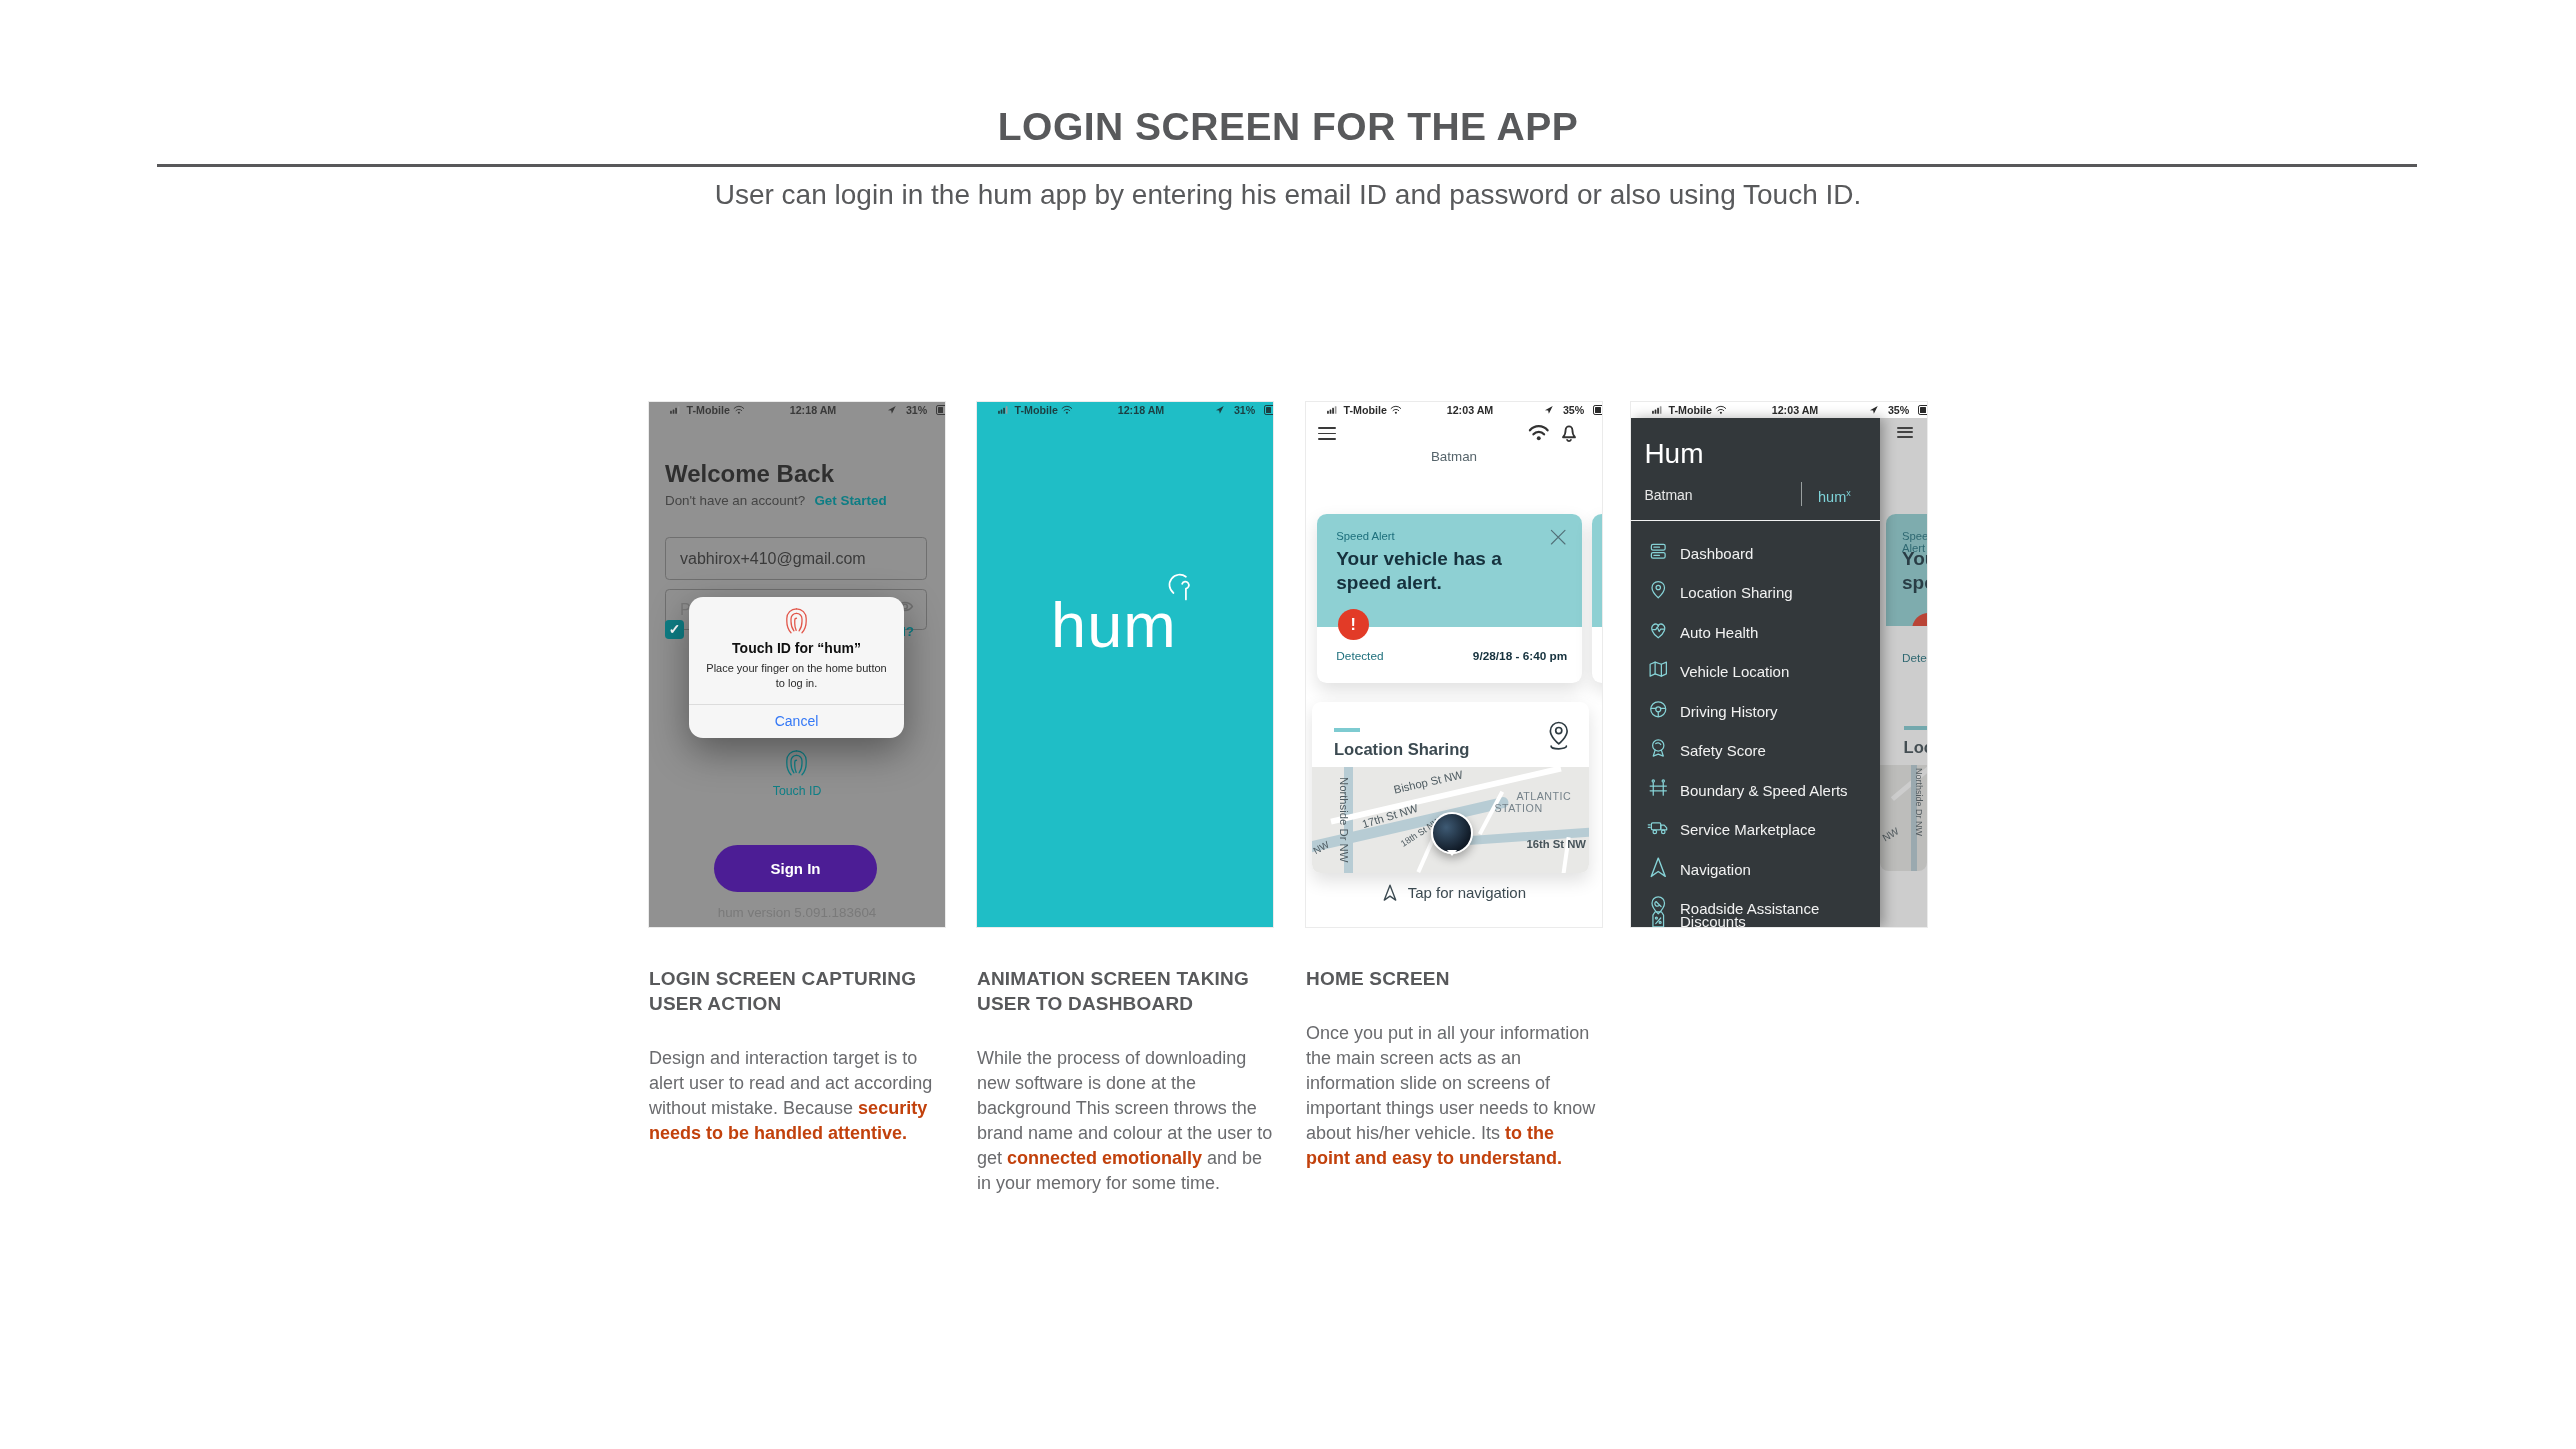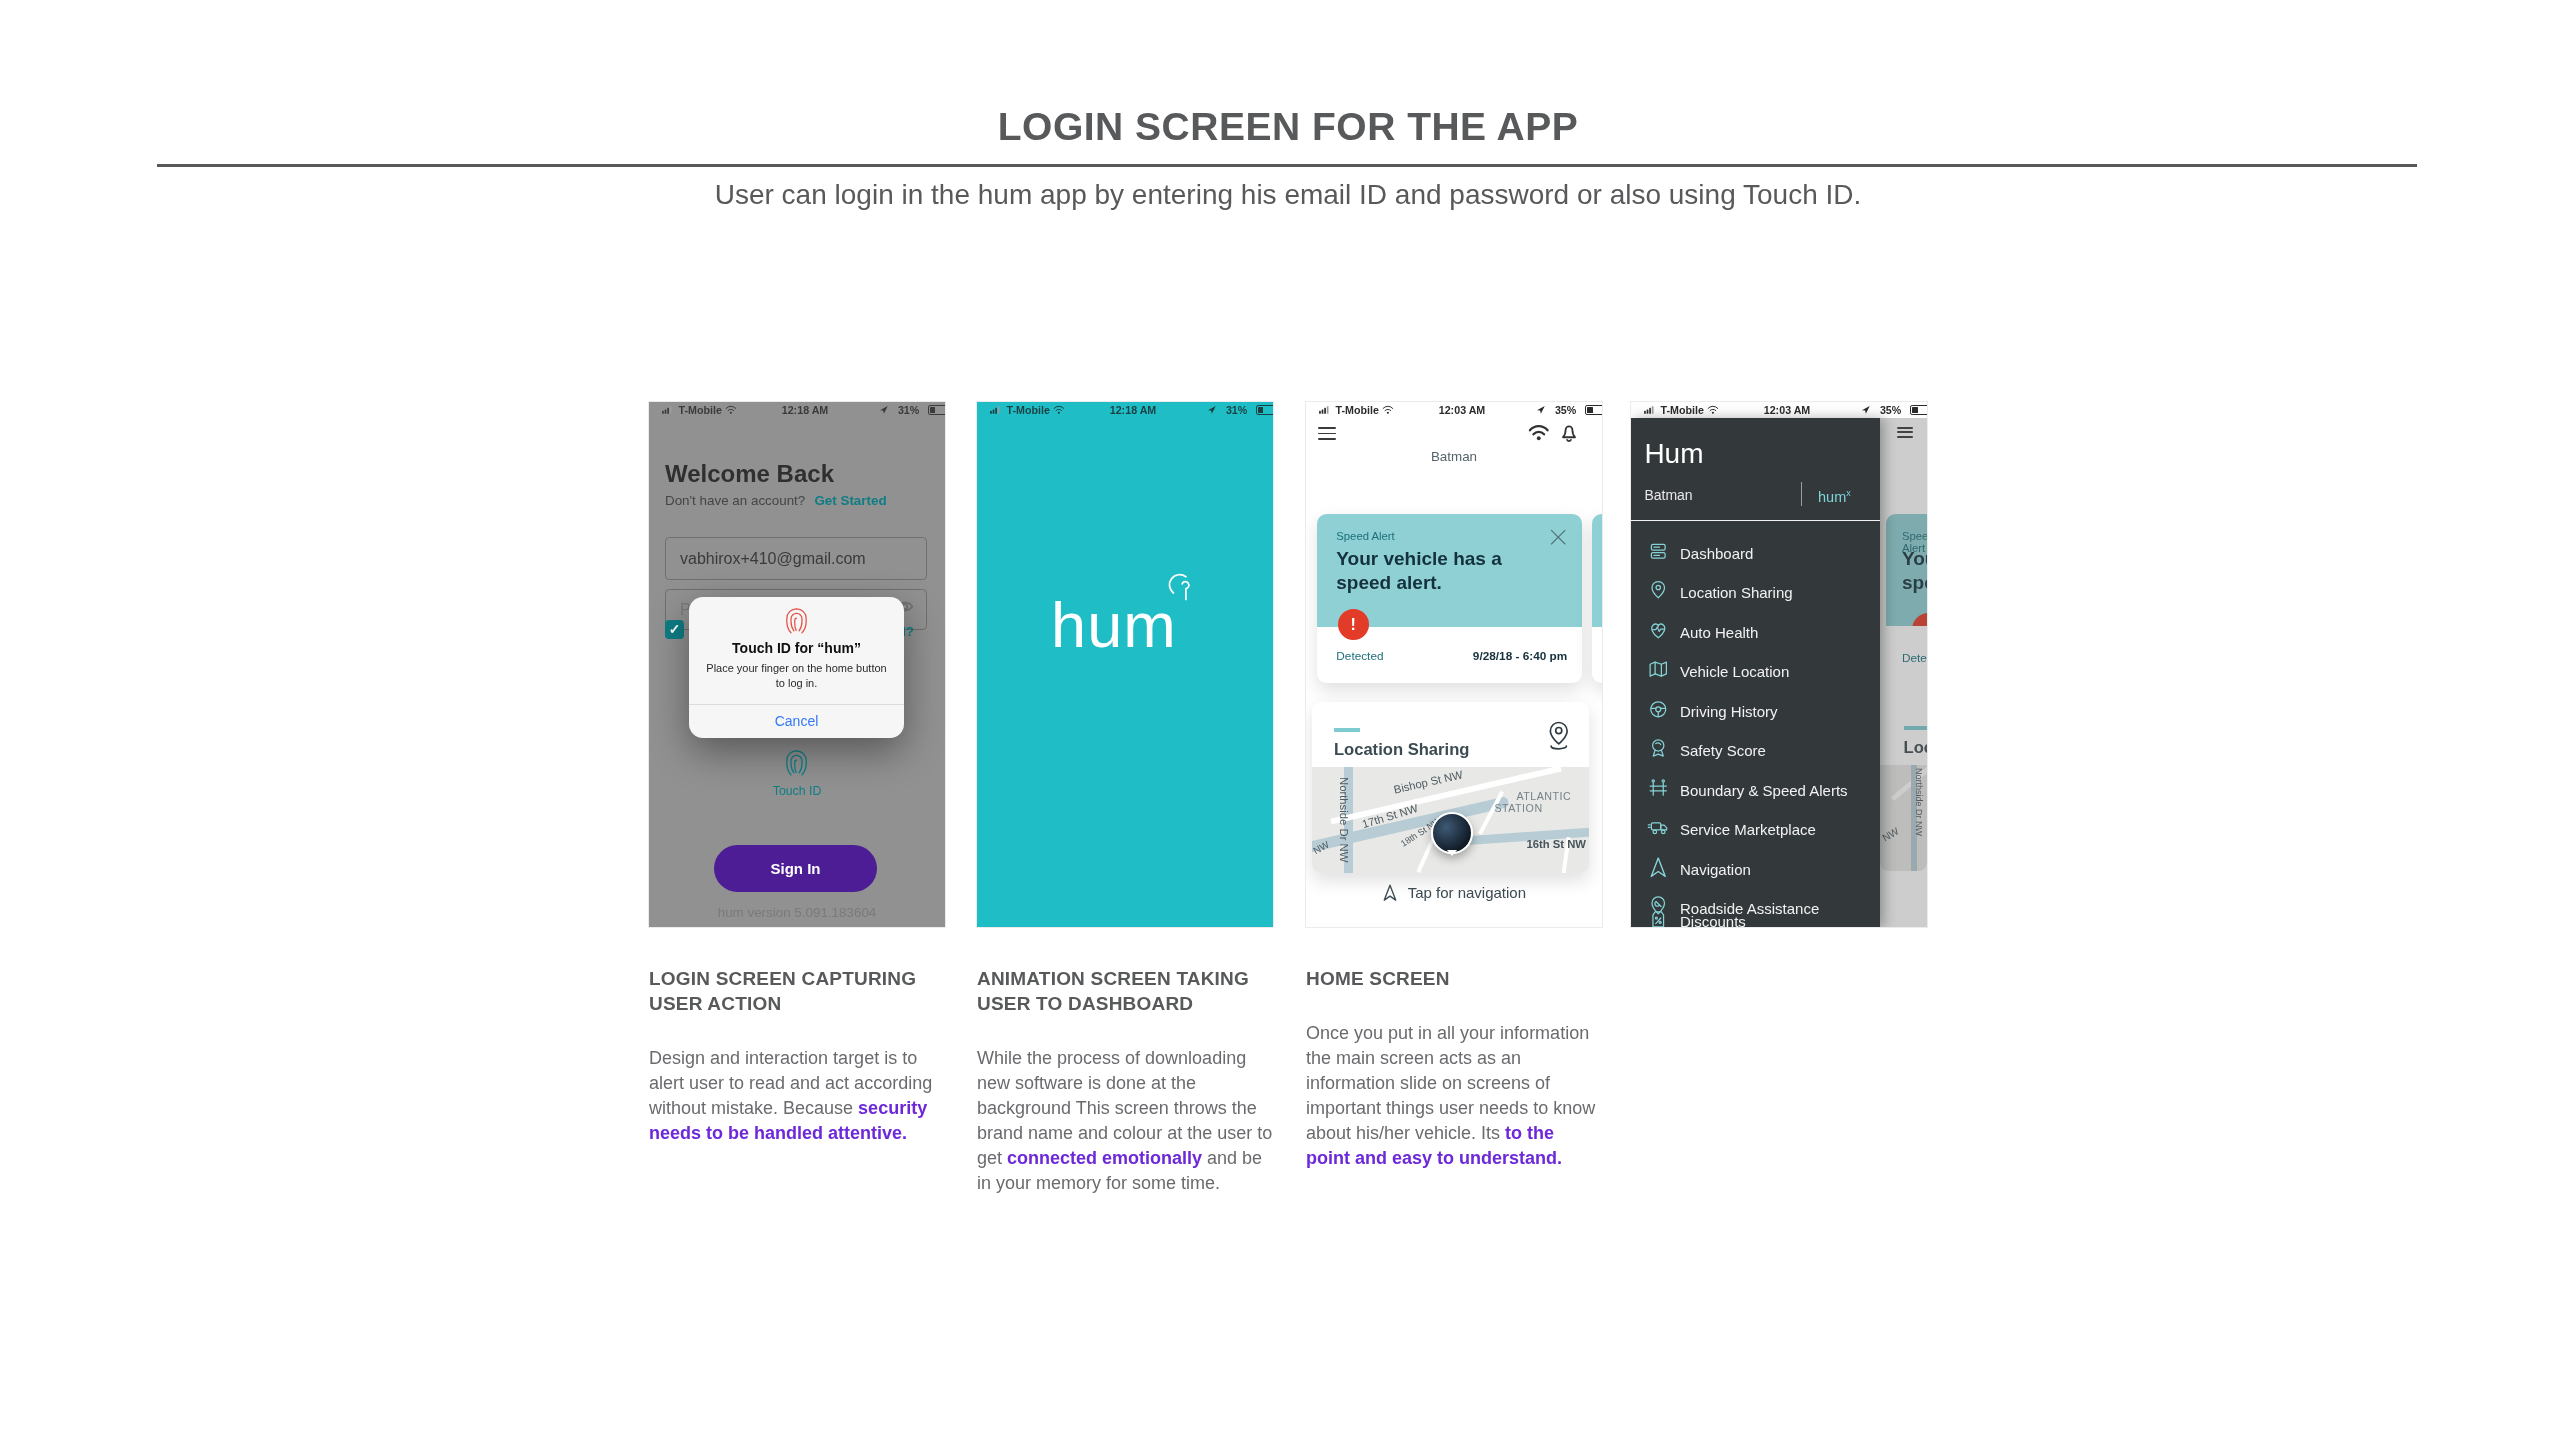--- a/index.html
+++ b/index.html
@@ -8,21 +8,21 @@
   
   .page-title{position:absolute;left:0;top:105px;width:100%;text-align:center;
     font-size:39px;font-weight:bold;color:#58595B;letter-spacing:0.5px;}
   .title-rule{position:absolute;left:157px;top:164px;width:2260px;height:2.7px;background:#58585A;}
   .page-subtitle{position:absolute;left:0;top:179px;width:100%;text-align:center;
     font-size:28px;color:#58595B;}
 
   
   .phone{position:absolute;top:402px;width:296px;height:525px;overflow:hidden;
     outline:0.5px solid rgba(0,0,0,.08);}
-  .sbar{position:absolute;left:8px;top:0;width:100%;height:16px;font-size:10.7px;font-weight:600;}
+  .sbar{position:absolute;left:16px;top:0;width:100%;height:16px;font-size:10.7px;font-weight:600;}
   .sb-left{position:absolute;left:5.4px;top:1.6px;display:flex;align-items:center;gap:3.2px;}
   .sb-time{position:absolute;left:0;top:2.1px;width:100%;text-align:center;}
   .sb-right{position:absolute;right:4.3px;top:1.6px;display:flex;align-items:center;gap:9px;}
   .batt{position:relative;width:20.4px;height:10.2px;border:1.1px solid currentColor;border-radius:2.1px;padding:1.1px;box-sizing:border-box;}
   .batt i{display:block;height:100%;background:currentColor;border-radius:0.5px;}
   .batt:after{content:"";position:absolute;right:-3.2px;top:2.7px;width:1.6px;height:3.8px;background:currentColor;border-radius:0 1.1px 1.1px 0;}
   .icon{display:inline-block;}
   svg.ic{stroke:currentColor;fill:none;stroke-width:2;stroke-linecap:round;stroke-linejoin:round;}
 
   
@@ -119,21 +119,21 @@
   .frag-white span{position:absolute;left:16px;top:25px;font-size:11.8px;color:#1D6F7C;white-space:nowrap;}
   .frag-loc{position:absolute;left:249px;top:298px;width:47px;height:171px;background:#fff;border-radius:8.6px;overflow:hidden;}
   .frag-loc .loc-accent{left:23.6px;top:26px;width:23px;}
   .frag-loc .loc-title{left:23.6px;top:38px;white-space:nowrap;}
   .frag-map{position:absolute;left:0;top:65px;width:47px;height:106px;background:#E8E8E6;overflow:hidden;}
 
   
   .caption{position:absolute;top:966px;}
   .cap-head{font-size:19px;font-weight:bold;color:#58595B;line-height:25px;margin:0 0 30px 0;letter-spacing:0.2px;}
   .cap-body{font-size:18px;color:#6A6B6E;line-height:25px;margin:0;}
-  .cap-body .hl{color:#6d28d9;font-weight:bold;}
+  .cap-body .hl{color:#c2410c;font-weight:bold;}
   #cap-1{left:649px;width:287px;}
   #cap-2{left:977px;width:298px;}
   #cap-3{left:1306px;width:295px;}
   #cap-4{left:1631px;width:301px;}
 </style>
 </head>
 <body>
 
 <svg width="0" height="0" style="position:absolute">
   <defs>

